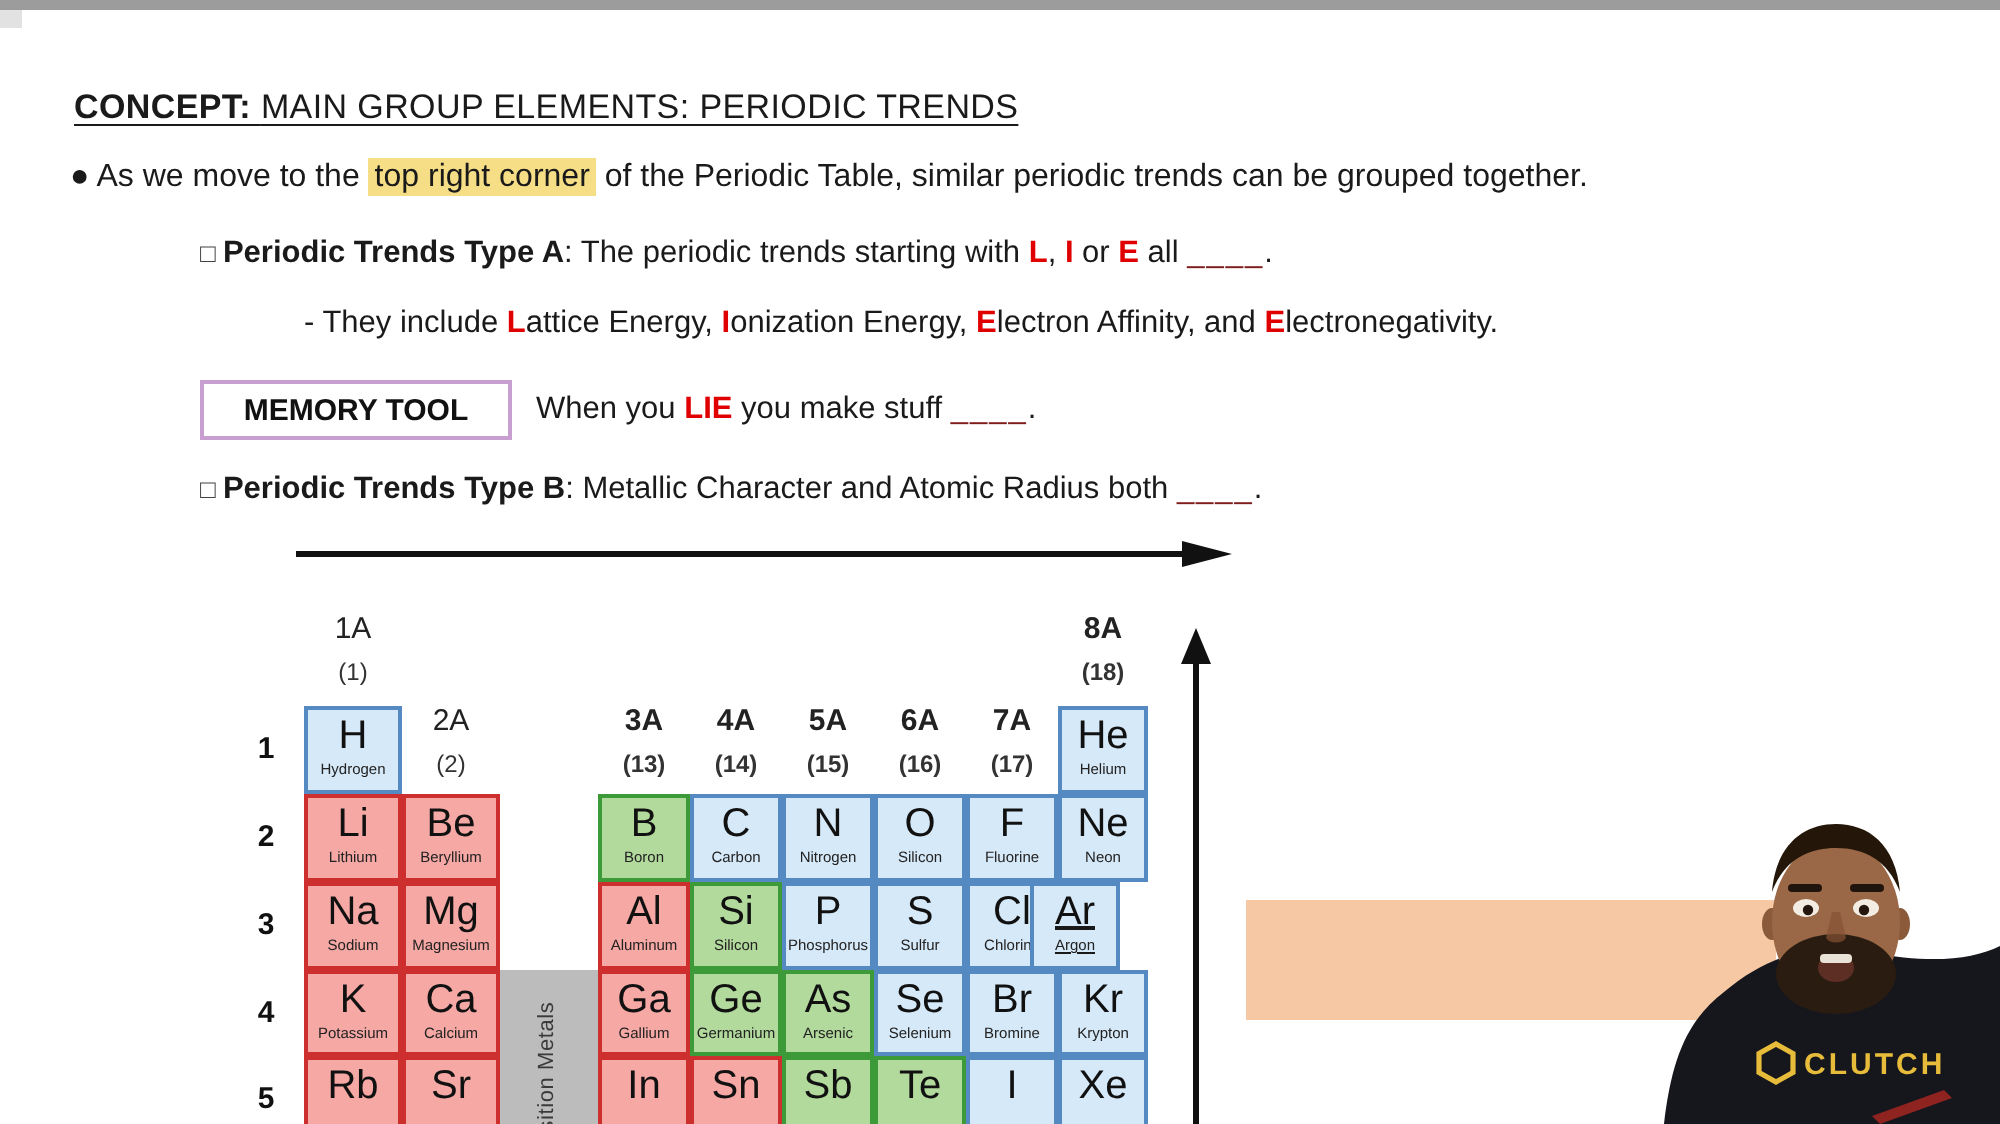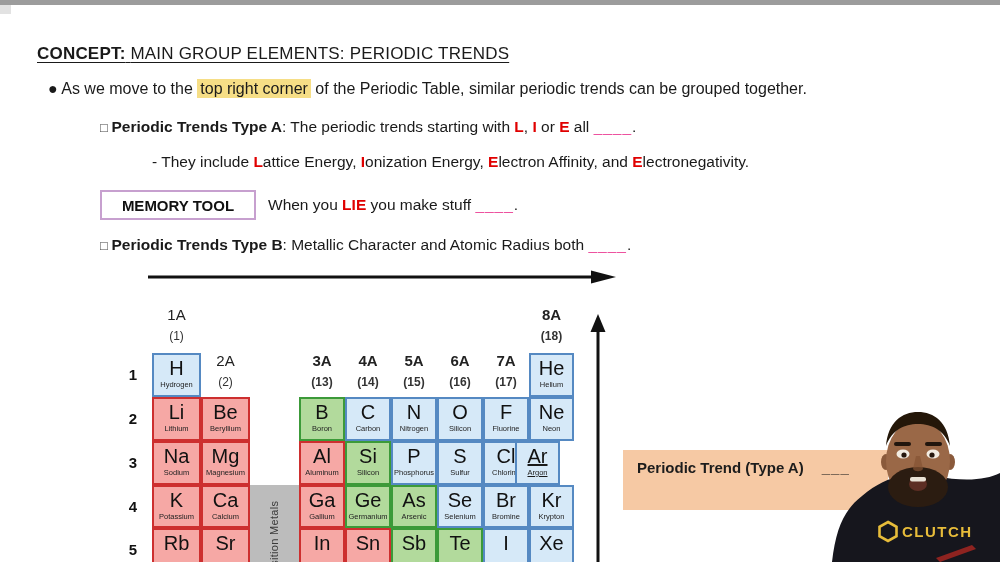--- a/index.html
+++ b/index.html
@@ -6,21 +6,21 @@
   #screen{position:relative;width:1000px;height:562px;overflow:hidden;background:#ffffff;
           font-family:"Liberation Sans",sans-serif;color:#1a1a1a;}
   .topbar{position:absolute;left:0;top:0;width:1000px;height:5px;background:#9c9c9c;}
   .topchip{position:absolute;left:0;top:5px;width:11px;height:9px;background:#e2e2e2;}
   .line{position:absolute;white-space:nowrap;font-size:15.5px;color:#1a1a1a;}
   .title{position:absolute;left:37px;top:44px;font-size:17px;letter-spacing:.2px;}
   .title-inner{text-decoration:underline;text-underline-offset:3px;}
   .b{font-weight:bold;text-align:right;}
   .red{color:#e00000;font-weight:bold;}
   .hl{background:#f6de86;padding:1px 3px;}
-  .blank{letter-spacing:1px;color:#ec4899;}
+  .blank{letter-spacing:1px;color:#7f1d1d;}
   .sq{font-size:13px;color:#444;}
   .memory-box{position:absolute;left:100px;top:190px;width:152px;height:26px;border:2px solid #c7a0cf;
               background:#fff;display:flex;align-items:center;justify-content:center;
               font-weight:bold;font-size:15px;color:#111;}
   .arrow-svg{position:absolute;}
   
   .cell{position:absolute;box-sizing:border-box;border:2px solid;text-align:center;overflow:hidden;}
   .cell .sym{font-size:20px;line-height:23px;margin-top:2px;color:#111;}
   .cell .nm{font-size:7.5px;line-height:9px;color:#222;white-space:nowrap;text-align:center;}
   .cat-metal{background:#f6a8a5;border-color:#cd2f2f;}
@@ -46,21 +46,21 @@
 
 <div id="screen">
 
   <div class="topbar"></div>
   <div class="topchip"></div>
 
   <div class="title">
     <span class="title-inner"><span class="b">CONCEPT:</span> <span>MAIN GROUP ELEMENTS: PERIODIC TRENDS</span></span>
   </div>
 
-  <div class="line" style="left:48px;top:80px;font-size:16px;"><span>● </span><span>As we move to the </span><span class="hl">top right corner</span><span> of the Periodic Table, similar periodic trends can be grouped together.</span></div>
+  <div class="line" style="left:35px;top:80px;font-size:16px;"><span>● </span><span>As we move to the </span><span class="hl">top right corner</span><span> of the Periodic Table, similar periodic trends can be grouped together.</span></div>
 
   <div class="line" style="left:100px;top:118px;"><span class="sq">□ </span><span class="b">Periodic Trends Type A</span><span>: The periodic trends starting with </span><span class="red">L</span><span>, </span><span class="red">I</span><span> or </span><span class="red">E</span><span> all </span><span class="blank">____</span><span>.</span></div>
 
   <div class="line" style="left:152px;top:153px;"><span>- They include </span><span class="red">L</span><span>attice Energy, </span><span class="red">I</span><span>onization Energy, </span><span class="red">E</span><span>lectron Affinity, and </span><span class="red">E</span><span>lectronegativity.</span></div>
 
   <div class="memory-box">
     <span>MEMORY TOOL</span>
   </div>
   <div class="line" style="left:268px;top:196px;"><span>When you </span><span class="red">LIE</span><span> you make stuff </span><span class="blank">____</span><span>.</span></div>
 
@@ -240,23 +240,20 @@
         <div class="sub">(18)</div>
       </div>
       <div class="rowlab" style="left: 124px; top: 366px;">1</div>
       <div class="rowlab" style="left: 124px; top: 410px;">2</div>
       <div class="rowlab" style="left: 124px; top: 454px;">3</div>
       <div class="rowlab" style="left: 124px; top: 498px;">4</div>
       <div class="rowlab" style="left: 124px; top: 541px;">5</div>
     </div>
 
   <div class="trend-box">
-    <div class="trend-line" style="top:9px;">
-      <span>Periodic Trend (Type A)</span><span class="blank">___</span>
-    </div>
   </div>
 
   <svg class="person" viewBox="0 0 260 212">
 
     <rect x="162" y="118" width="32" height="34" rx="6" fill="#8a5a3b"></rect>
 
     <path d="M92,212 C96,178 104,160 122,146 C136,134 150,128 161,126
              C164,140 172,147 178,147 C184,147 192,140 195,126
              C224,132 246,130 260,123 L260,212 Z" fill="#16161d"></path>
 

